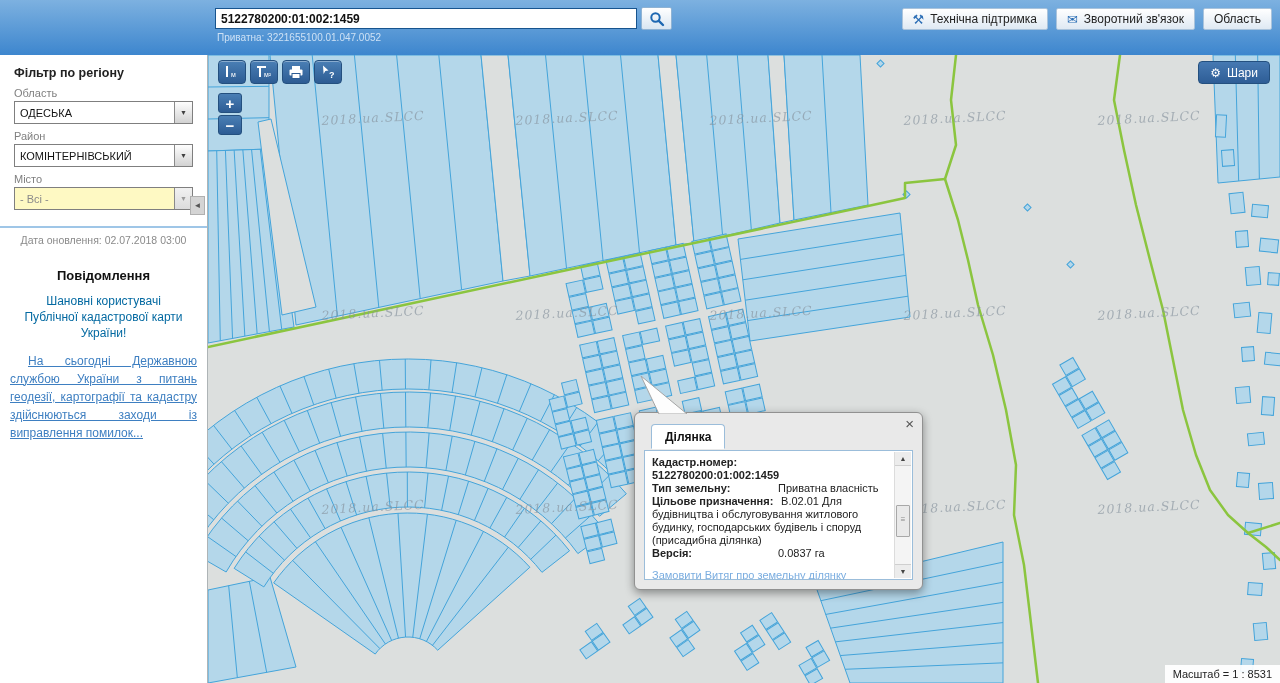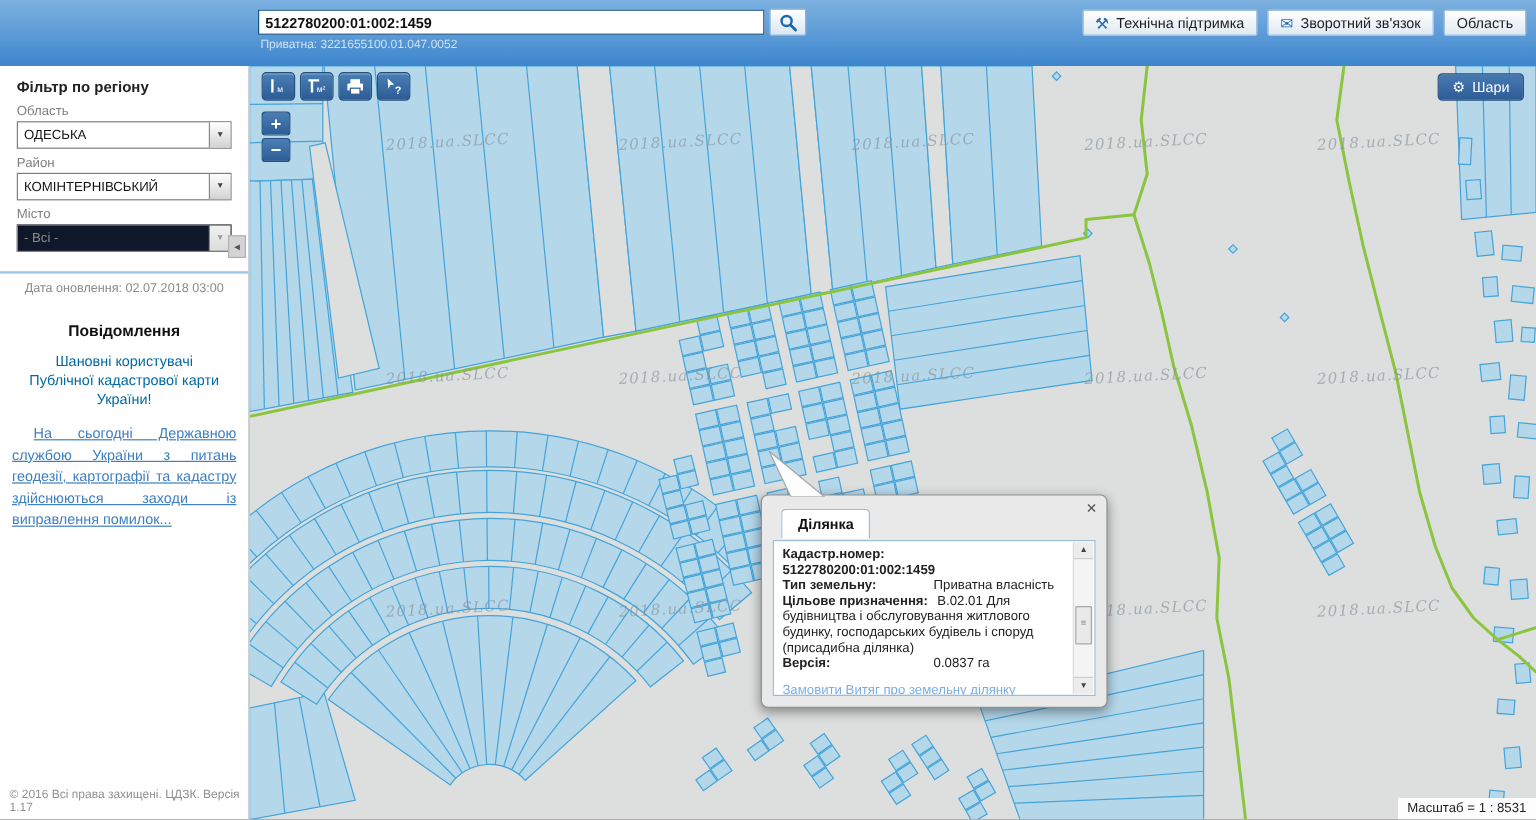--- a/index.html
+++ b/index.html
@@ -31,21 +31,21 @@
   .sidebar{position:absolute;left:0;top:55px;width:208px;bottom:0;background:#fff;
            border-right:1px solid #aeb4b6;box-sizing:border-box;z-index:25;}
   .filter{padding:11px 14px 0 14px;position:relative;}
   .ftitle{font-size:12.5px;font-weight:bold;color:#222;margin-bottom:7px;}
   .flabel{font-size:11px;color:#808080;margin:6px 0 2px;}
   .sel{height:21px;border:1px solid #7f7f7f;background:#fff;display:flex;
        align-items:center;padding-left:5px;font-size:11px;color:#111;cursor:pointer;}
   .sel .arrowbtn{margin-left:auto;width:17px;height:100%;
        background:linear-gradient(#fefefe,#d2d2d2);border-left:1px solid #8a8a8a;
        display:flex;align-items:center;justify-content:center;font-size:7px;color:#404040;}
-  .sel.disabled{background:#0f172a;color:#8a8a8a;}
+  .sel.disabled{background:#fef9c3;color:#8a8a8a;}
   .sel.disabled .arrowbtn{color:#9a9a9a;background:linear-gradient(#f1f1f1,#dcdcdc);}
   .collapse{position:absolute;right:2px;top:141px;width:13px;height:17px;
        background:#d4d4d4;border:1px solid #b0b0b0;color:#555;font-size:8px;
        display:flex;align-items:center;justify-content:center;cursor:pointer;}
   .datebar{margin-top:16px;border-top:2px solid #9fc6e7;padding:6px 0 6px;
        text-align:center;font-size:10.5px;color:#8a8a8a;}
   .news{padding:16px 10px 0;}
   .ntitle{font-size:13px;font-weight:bold;text-align:center;color:#111;margin-bottom:10px;}
   .ngreet{font-size:12px;text-align:center;color:#0369a1;margin:0 8px 10px;line-height:1.35;}
   .nlink{display:block;font-size:12px;color:#3e7fc1;text-decoration:underline;
@@ -147,21 +147,20 @@
         <span class="arrowbtn">▼</span>
       </div>
       <div class="collapse">◄</div>
     </div>
     <div class="datebar">Дата оновлення: 02.07.2018 03:00</div>
     <div class="news">
       <div class="ntitle">Повідомлення</div>
       <p class="ngreet">Шановні користувачі Публічної кадастрової карти України!</p>
       <a class="nlink">На сьогодні Державною службою України з питань геодезії, картографії та кадастру здійснюються заходи із виправлення помилок...</a>
     </div>
-    <div class="sfooter">© 2016 Всі права захищені. ЦДЗК. Версія 1.17</div>
   </aside>
 
   <div class="map">
     <svg id="mapsvg" viewBox="0 0 1072 628" preserveAspectRatio="none">
         <rect x="0" y="0" width="1072" height="628" fill="#dcdfde"></rect>
         <polygon points="0,0 0,96 61,94 61,0" fill="#b4d7ea" stroke="#44a4da" stroke-width="1"></polygon>
         <line x1="0" y1="32" x2="61" y2="31.333333333333332" stroke="#44a4da" stroke-width="1"></line>
         <line x1="0" y1="64" x2="61" y2="62.666666666666664" stroke="#44a4da" stroke-width="1"></line>
         <polygon points="0,96 61,94 86,272 0,288" fill="#b4d7ea" stroke="#44a4da" stroke-width="1"></polygon>
         <line x1="8.714285714285714" y1="95.71428571428571" x2="12.285714285714285" y2="285.7142857142857" stroke="#44a4da" stroke-width="1"></line>

